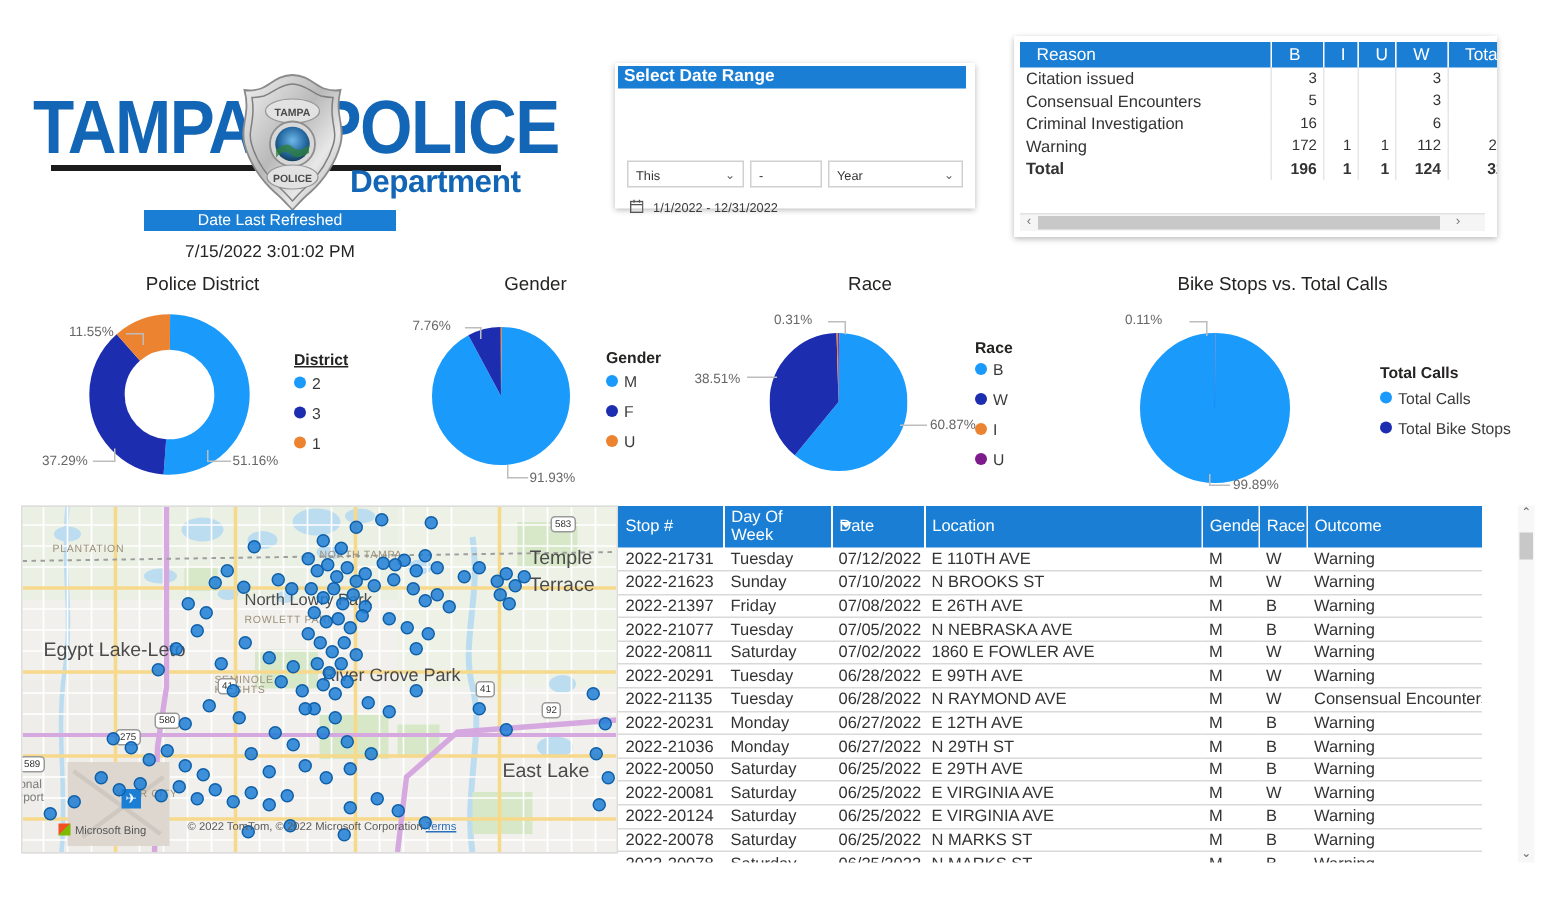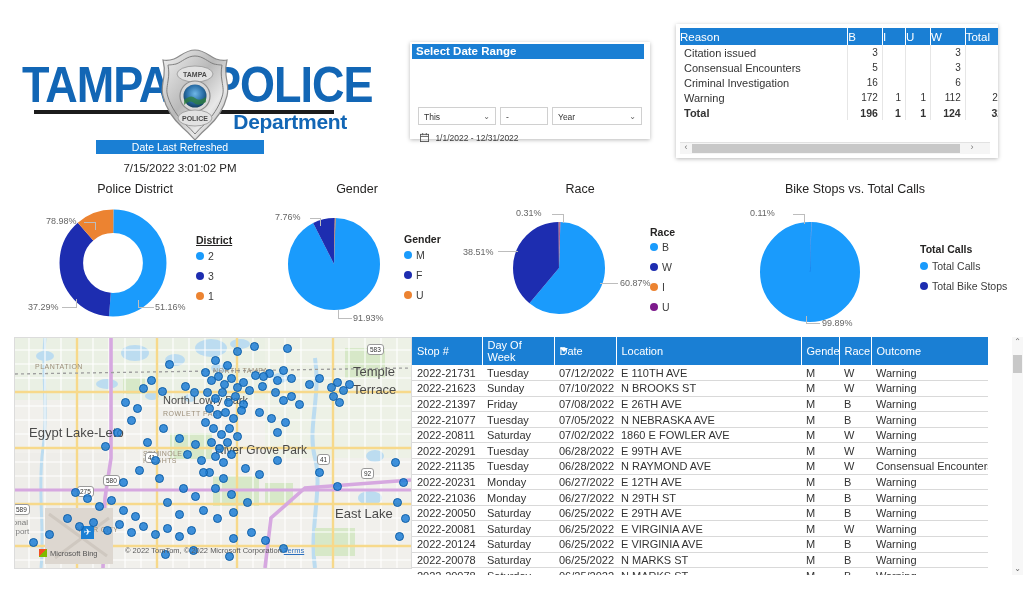--- a/index.html
+++ b/index.html
@@ -92,21 +92,21 @@
     position:absolute;left:676px;top:24px;width:322px;height:134px;
     background:#ffffff;box-shadow:0 1px 4px rgba(0,0,0,.28);
     overflow:hidden;
   }
   table.reason{
     border-collapse:collapse;table-layout:fixed;
     width:334px;font-size:11px;margin:4px 0 0 4px;
   }
   table.reason th{
     background:#1a7fd4;color:#ffffff;font-weight:normal;
-    text-align:left;padding:2px 0;height:17px;
+    text-align:left;padding:2px 11px;height:17px;
     border-right:1px solid #ffffff;font-size:11.5px;
     box-sizing:border-box;
   }
   table.reason th.num{text-align:left;}
   table.reason td{
     padding:1px 4px;height:15px;color:#333333;
     border-right:1px solid #e6e6e6;box-sizing:border-box;
     white-space:nowrap;overflow:hidden;
   }
   table.reason td.num{text-align:right;font-size:10px;}
@@ -343,21 +343,21 @@
       <span class="ar r">›</span>
     </div>
   </div>
 
   <div class="chart-title" style="left:60px;top:182px;width:150px;">Police District</div>
   <svg style="position:absolute;left:58px;top:208px;" width="110" height="110" viewBox="0 0 42 42">
     <circle cx="21" cy="21" r="15.915" fill="transparent" stroke="#1a9bfc" stroke-width="9" stroke-dasharray="51.16 48.84" stroke-dashoffset="25"></circle>
     <circle cx="21" cy="21" r="15.915" fill="transparent" stroke="#1d2db0" stroke-width="9" stroke-dasharray="37.29 62.71" stroke-dashoffset="-26.16"></circle>
     <circle cx="21" cy="21" r="15.915" fill="transparent" stroke="#ec8331" stroke-width="9" stroke-dasharray="11.55 88.45" stroke-dashoffset="-63.45"></circle>
   </svg>
-  <div class="pct-label" style="left:46px;top:216px;">78.98%</div>
+  <div class="pct-label" style="left:46px;top:216px;">11.55%</div>
   <div class="leader" style="left:84px;top:222px;width:12px;height:1px;"></div>
   <div class="leader" style="left:95px;top:222px;width:1px;height:8px;"></div>
   <div class="pct-label" style="left:155px;top:302px;">51.16%</div>
   <div class="leader" style="left:138px;top:307px;width:16px;height:1px;"></div>
   <div class="leader" style="left:138px;top:300px;width:1px;height:8px;"></div>
   <div class="pct-label" style="left:28px;top:302px;">37.29%</div>
   <div class="leader" style="left:62px;top:307px;width:14px;height:1px;"></div>
   <div class="leader" style="left:76px;top:299px;width:1px;height:9px;"></div>
   <div class="legend-title" style="left:196px;top:234px;text-decoration:underline;">District</div>
   <div class="legend-item" style="left:196px;top:250px;">

